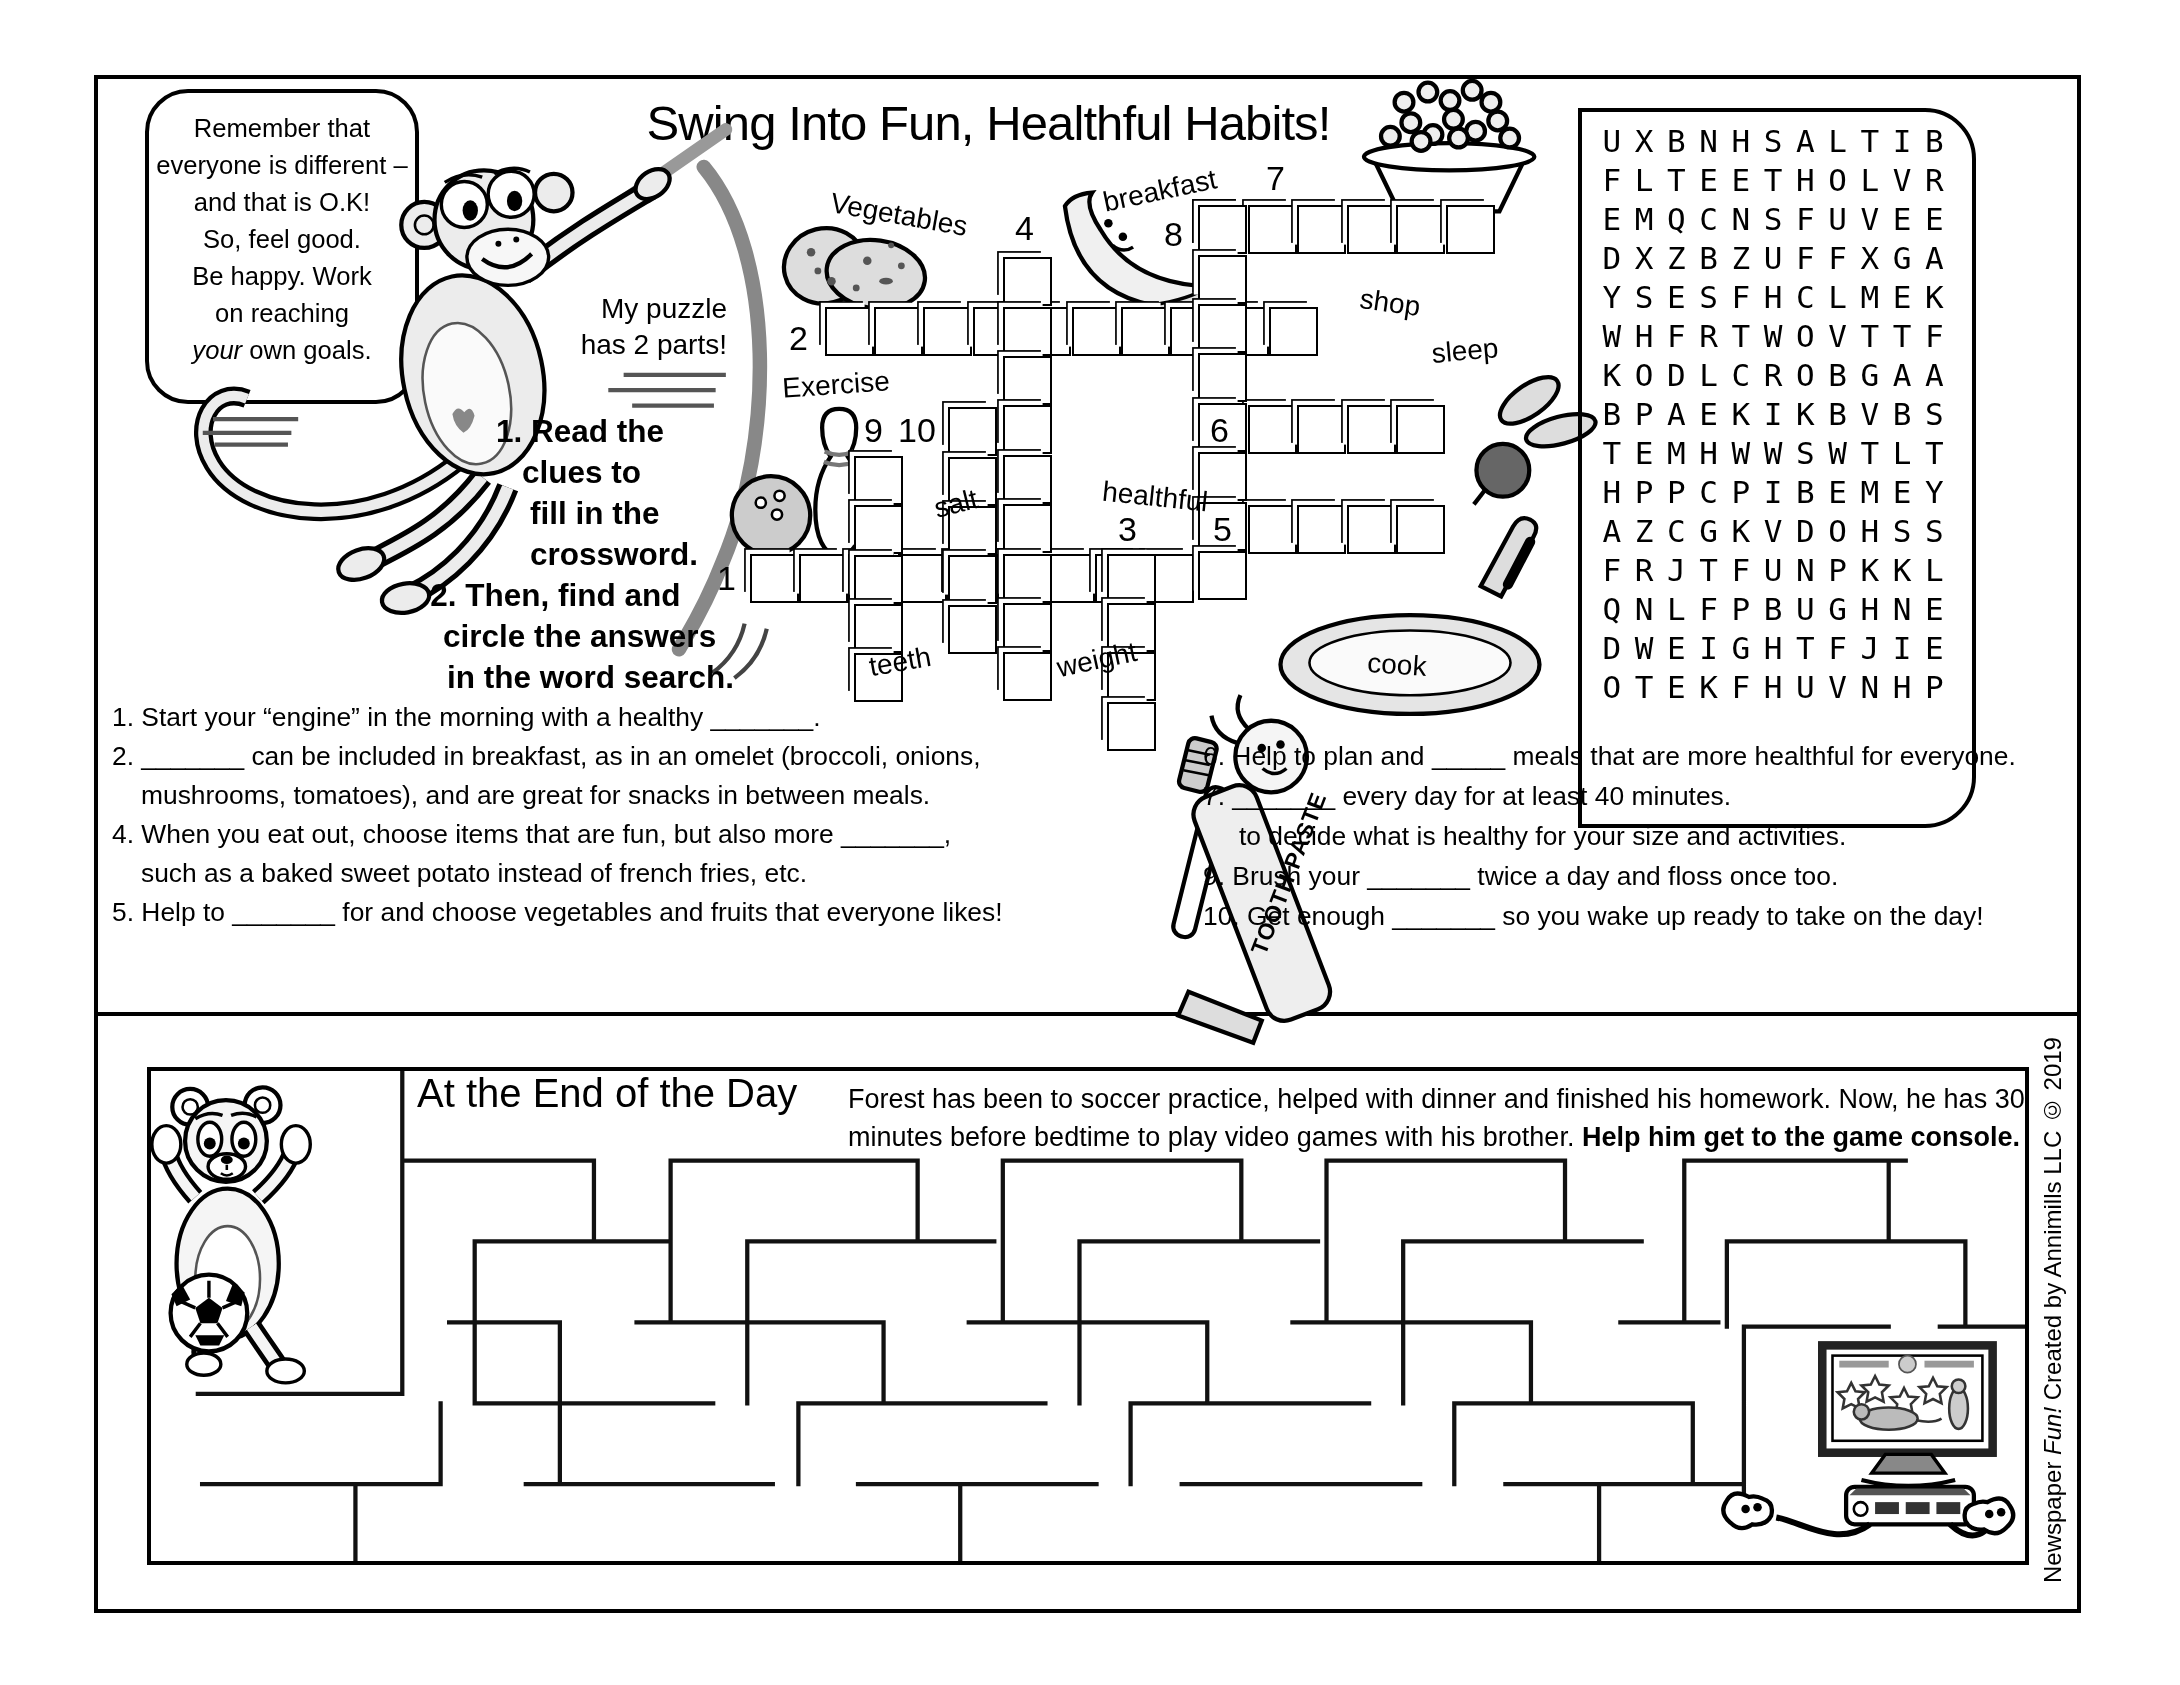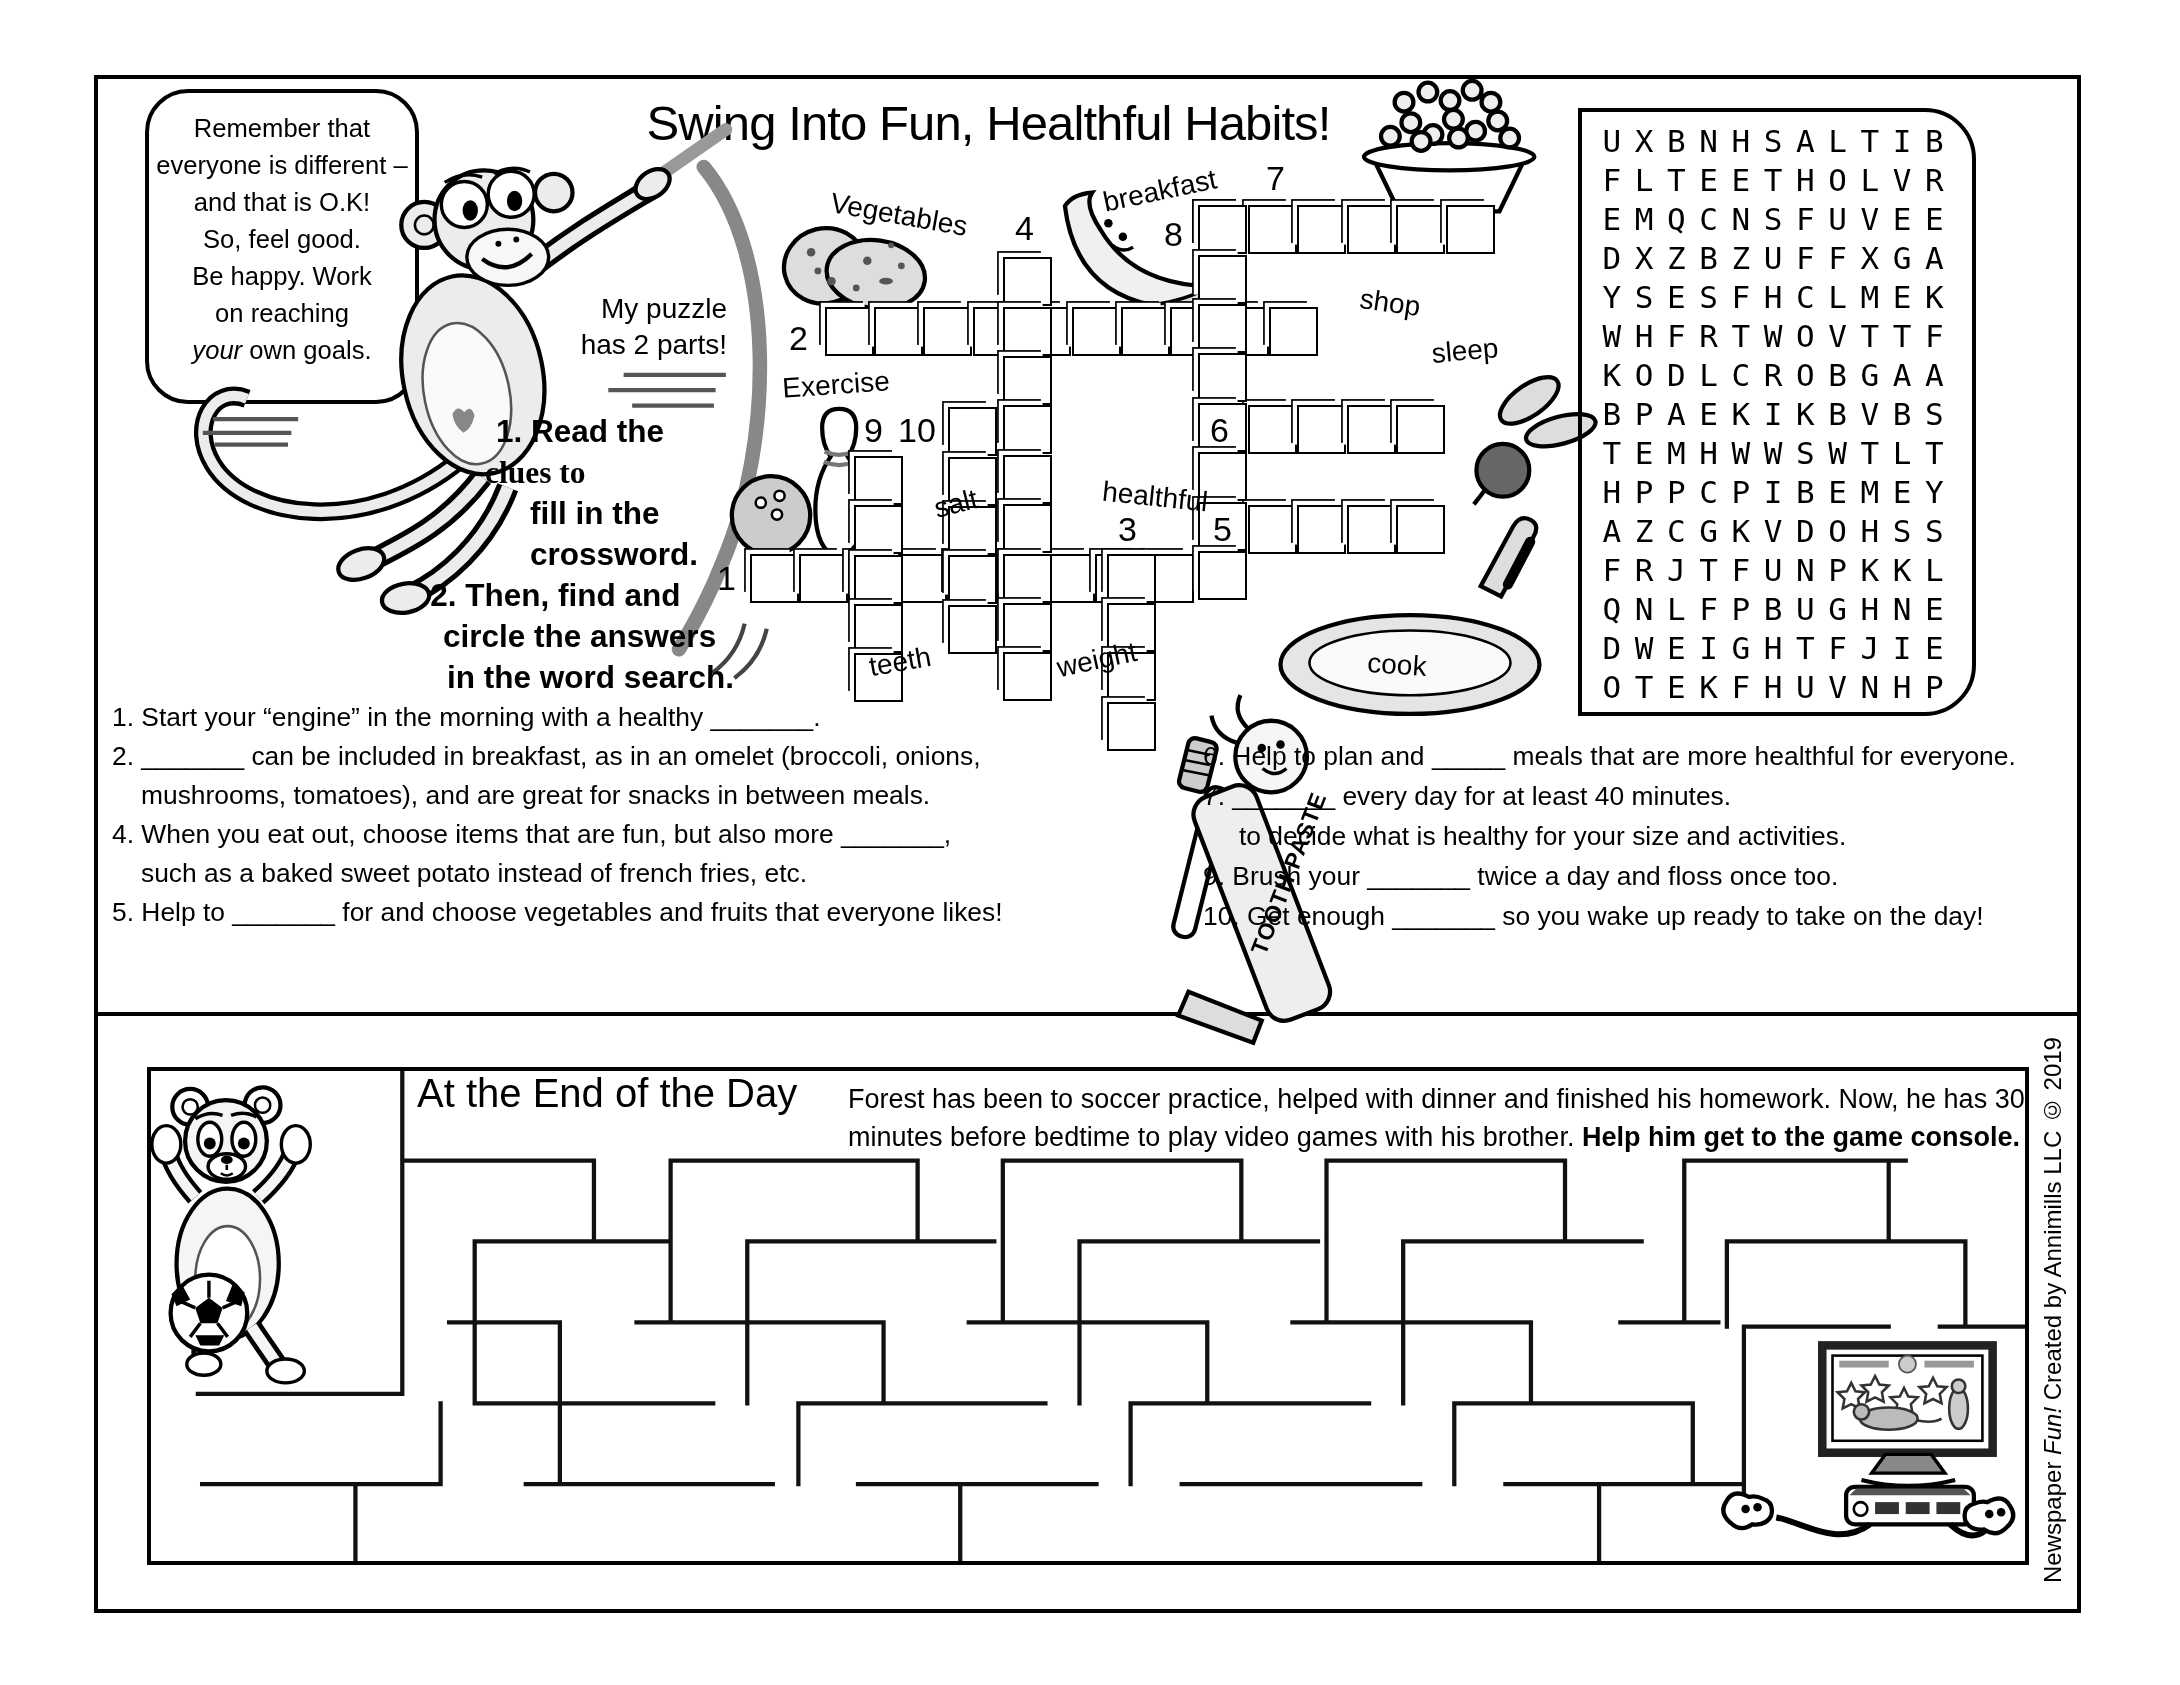--- a/index.html
+++ b/index.html
@@ -16,21 +16,21 @@
   .puzzle-note{position:absolute;left:543px;top:291px;width:184px;text-align:right;
         font-size:28px;line-height:36px;z-index:3;}
   .instructions{position:absolute;left:426px;top:411px;width:307px;font-size:31.5px;
         font-weight:700;line-height:41px;z-index:3;white-space:nowrap;}
   .art{position:absolute;left:0;top:0;width:2181px;height:1686px;pointer-events:none;z-index:2;}
   .crossword{position:absolute;left:0;top:0;width:2181px;height:1686px;z-index:3;pointer-events:none;}
   .cw-cell{position:absolute;width:49px;height:49px;background:#fff;border:2.6px solid #000;
         box-sizing:border-box;box-shadow:-6.8px -6.8px 0 -2.6px #fff,-8.5px -8.5px 0 -2.6px #000;}
   .cw-num{position:absolute;font-size:34px;line-height:37px;}
   .cw-hint{position:absolute;font-size:28px;white-space:nowrap;transform-origin:50% 50%;}
-  .word-search{position:absolute;left:1578px;top:108px;width:398px;height:608px;
+  .word-search{position:absolute;left:1578px;top:108px;width:398px;height:720px;
         border:4.3px solid #000;border-radius:0 51px 51px 0;box-sizing:border-box;
         padding:10.2px 0 0 20.4px;z-index:3;background:transparent;}
   .ws-row{font-family:"DejaVu Sans Mono",monospace;font-size:31px;letter-spacing:13.6px;
         line-height:39px;white-space:pre;}
   .clues{position:absolute;font-size:26.4px;line-height:39px;white-space:nowrap;z-index:4;}
   .clues-left{left:112px;top:698px;}
   .clues-right{left:1203px;top:736px;line-height:40px;}
   .clue-indent-l{padding-left:29px;}
   .clue-indent-r{padding-left:36px;}
   .tp-label{position:absolute;left:1191px;top:860px;width:196px;text-align:center;
@@ -65,21 +65,21 @@
       </div>
     <div><i>your</i><span> own goals.</span></div>
   </div>
 
   <div class="puzzle-note">
       <div>My puzzle</div>
       <div>has 2 parts!</div>
     </div>
   <div class="instructions">
       <div style="margin-left: 70px;">1. Read the</div>
-      <div style="margin-left: 59px; font-family: Liberation Serif, serif;">clues to</div>
+      <div style="margin-left: 96px;">clues to</div>
       <div style="margin-left: 104px;">fill in the</div>
       <div style="margin-left: 104px;">crossword.</div>
       <div style="margin-left: 4.3px;">2. Then, find and</div>
       <div style="margin-left: 17px;">circle the answers</div>
       <div style="margin-left: 21px;">in the word search.</div>
     </div>
 
   <svg class="art" viewBox="0 0 2560 1979">
     <g>
       <line x1="662" y1="284" x2="852" y2="152" stroke="#999" stroke-width="15" stroke-linecap="round"></line>

